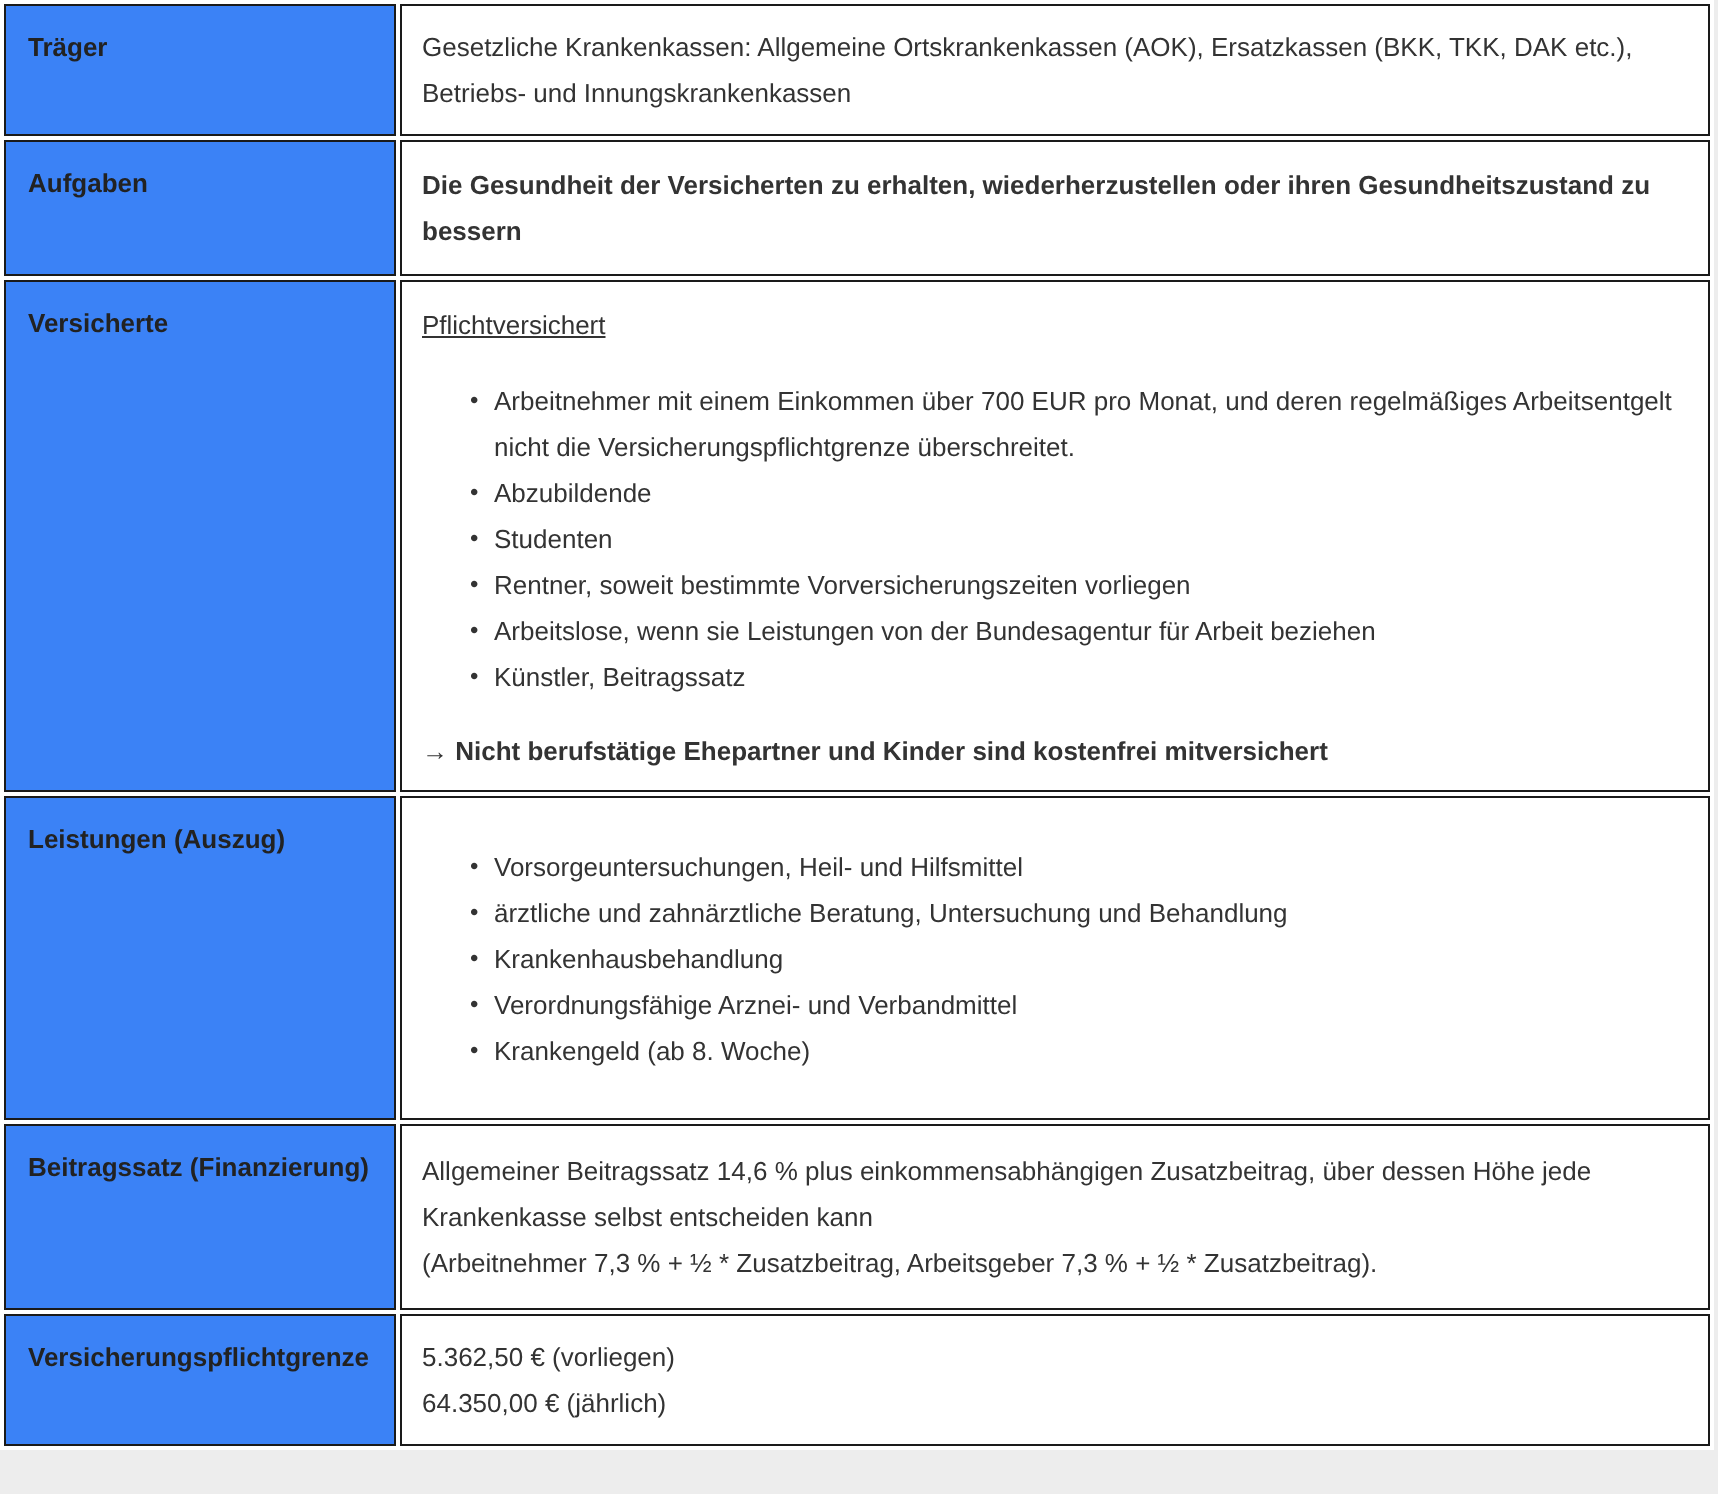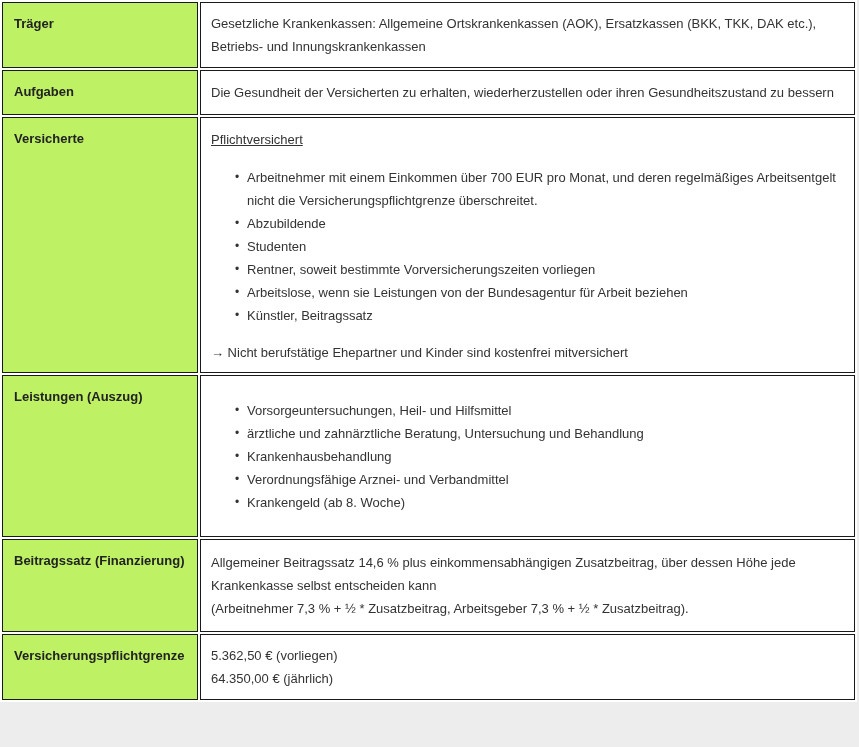--- a/index.html
+++ b/index.html
@@ -23,33 +23,33 @@
   }
   table.info-table th,
   table.info-table td {
     border: 1px solid #1a1a1a;
     vertical-align: top;
     font-size: 13px;
     line-height: 23px;
     text-align: left;
   }
   th.label-cell {
-    background: #bef264;
+    background: #3b82f6;
     width: 172px;
     padding: 9px 11px;
     font-weight: bold;
     font-size: 13.5px;
     color: #222222;
     line-height: 19px;
   }
   td.value-cell {
     padding: 8px 10px;
   }
   td.pad-row1 { padding: 9px 10px; }
-  td.pad-row2 { padding: 10px 10px; }
+  td.pad-row2 { padding: 10px 10px; font-weight: bold; }
   td.pad-row5 { padding: 11px 10px; margin-left: 40px; }
   td.pad-money { padding: 9px 10px; }
   .text-line { margin: 0; }
   .cell-heading {
     text-decoration: underline;
     margin: 2px 0 0 0;
   }
   ul.bullet-list {
     list-style: none;
     margin: 15px 0 14px 0;
@@ -60,21 +60,21 @@
     padding-left: 12px;
     margin: 0;
   }
   ul.bullet-list li::before {
     content: "\2022";
     position: absolute;
     left: 0;
     top: 0;
     font-size: 12px;
   }
-  .note-line { margin: 2px 0 0 0; }
+  .note-line { margin: 2px 0 0 0; font-weight: bold; }
 </style>
 </head>
 <body>
 
 <div class="page">
   <table class="info-table">
 
     <tbody>
         <tr>
       <th class="label-cell">

